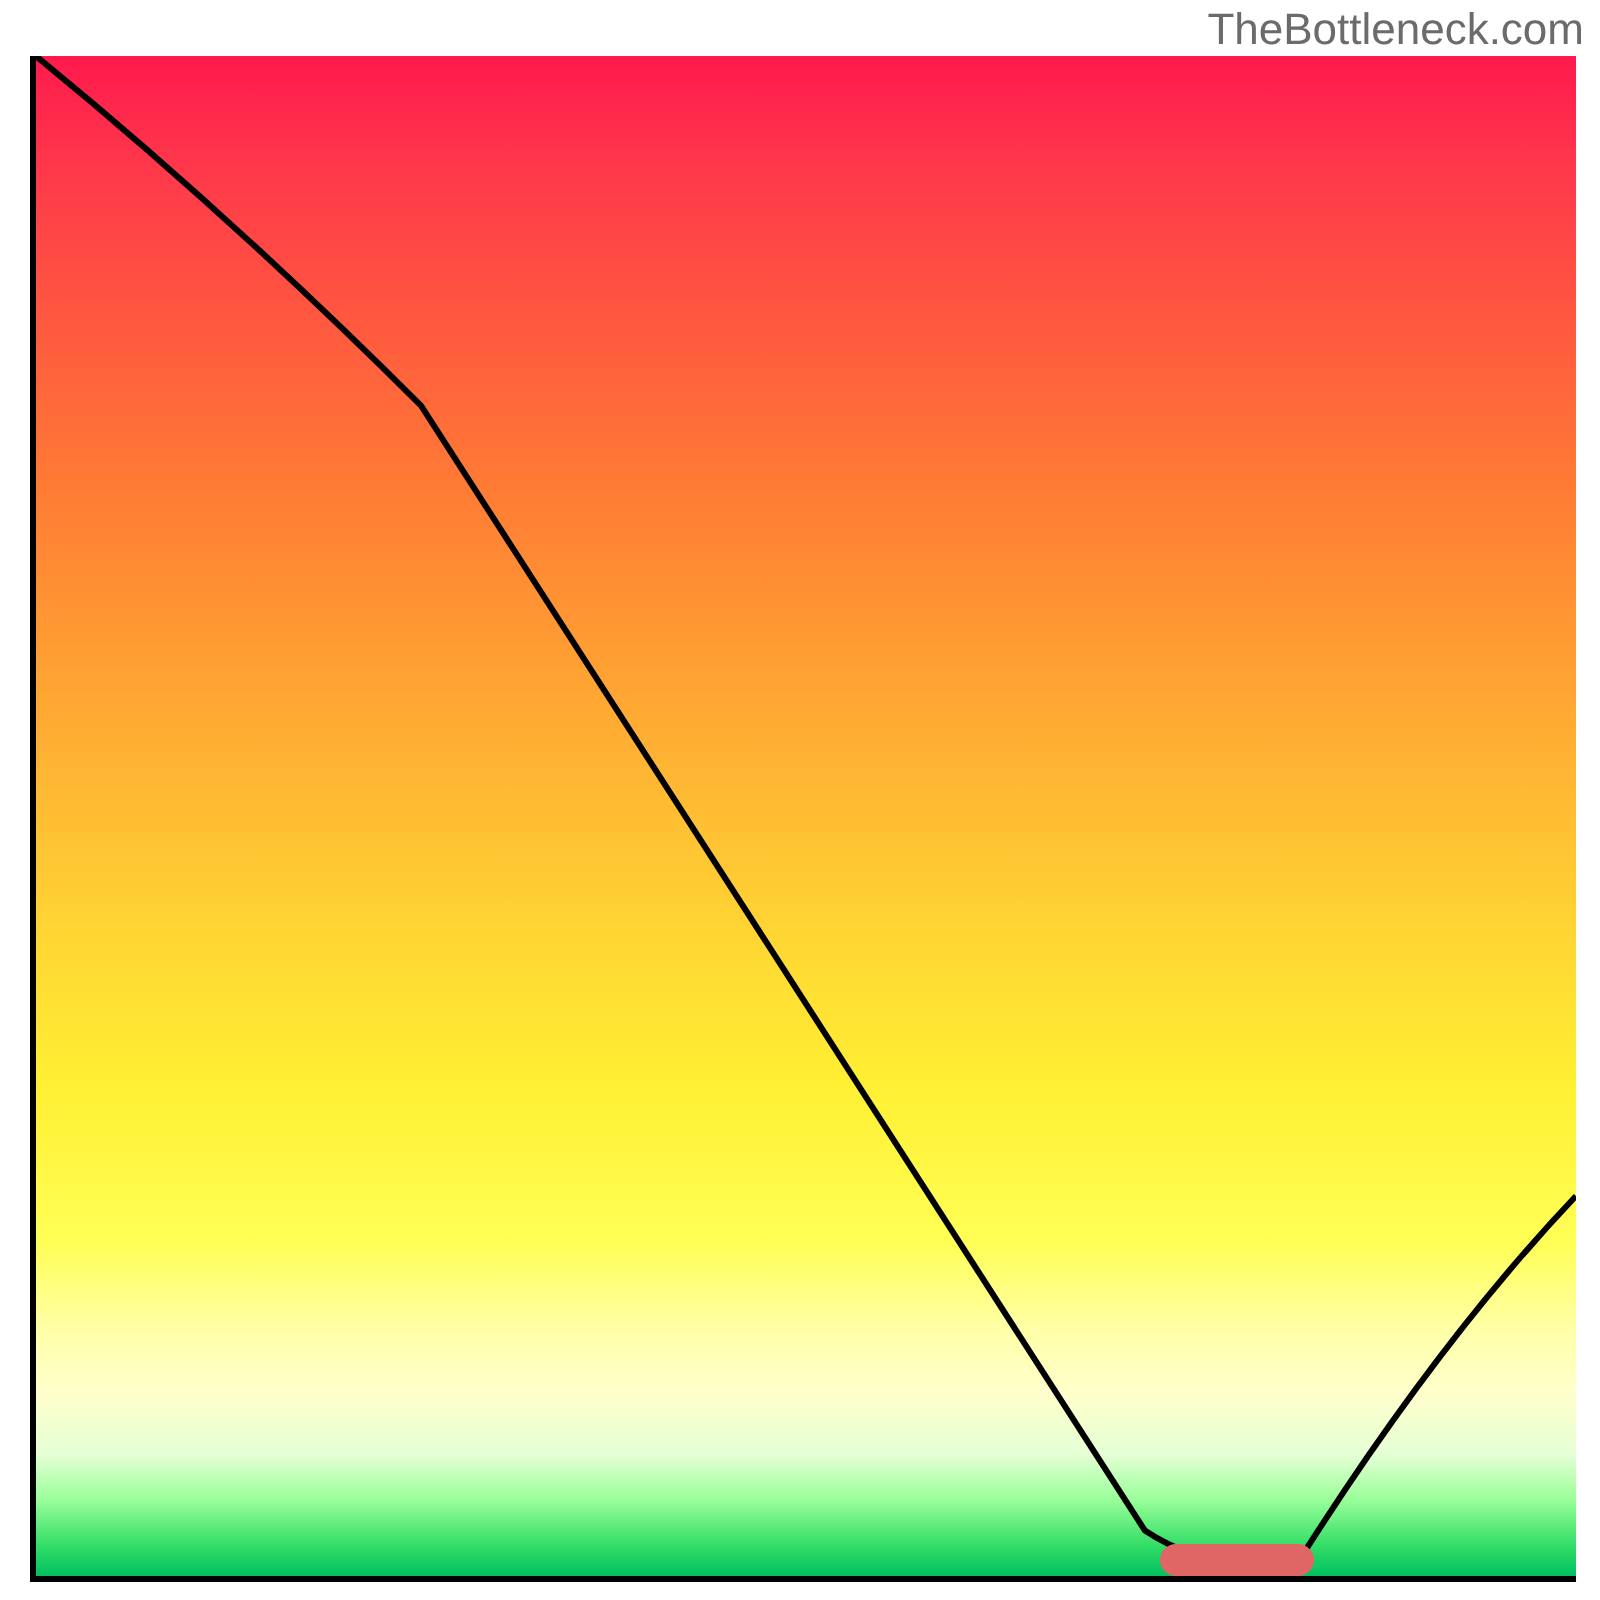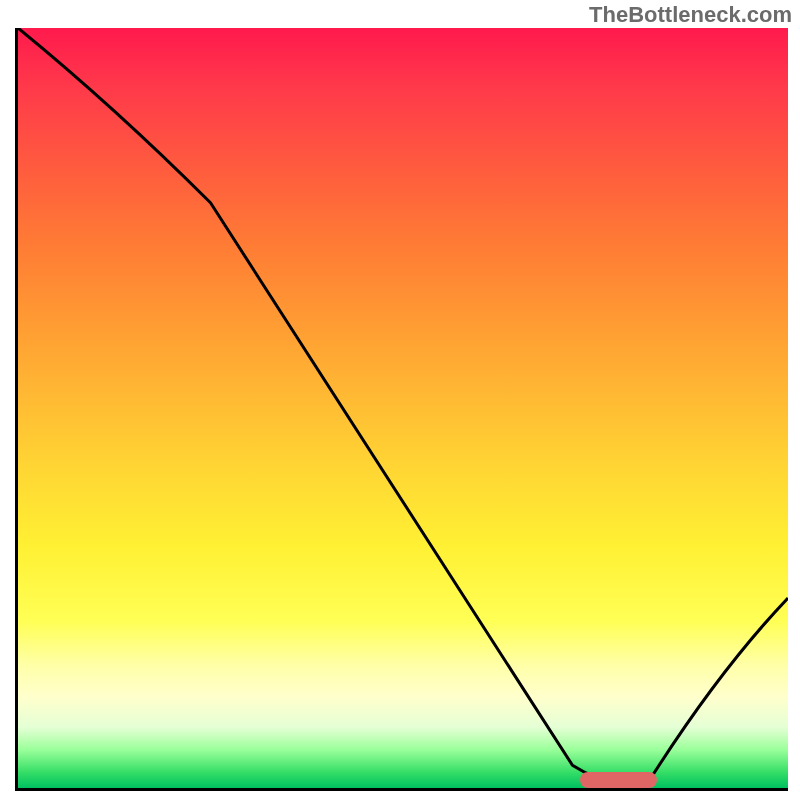--- a/index.html
+++ b/index.html
@@ -13,21 +13,21 @@
   .container {
     position: relative;
     width: 800px;
     height: 800px;
   }
   .watermark {
     position: absolute;
     top: 2px;
     right: 8px;
     font-size: 22px;
-    font-weight: bold;
+    font-weight: normal;
     color: #6b6b6b;
     z-index: 10;
   }
   .plot-area {
     position: absolute;
     left: 15px;
     top: 28px;
     width: 770px;
     height: 760px;
     border-left: 3px solid #000;

